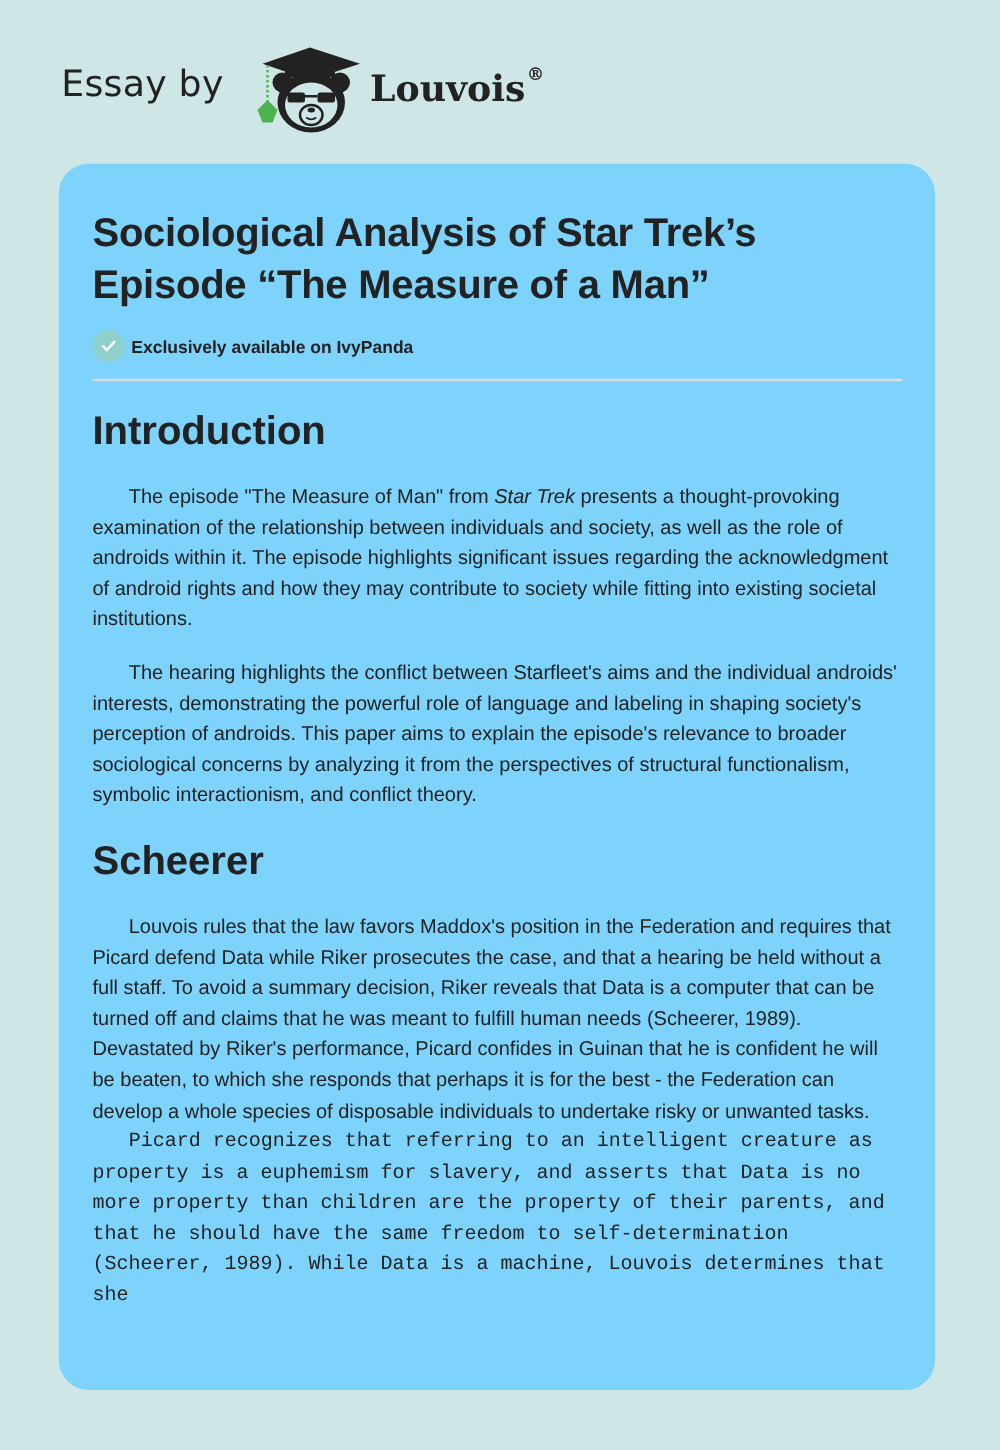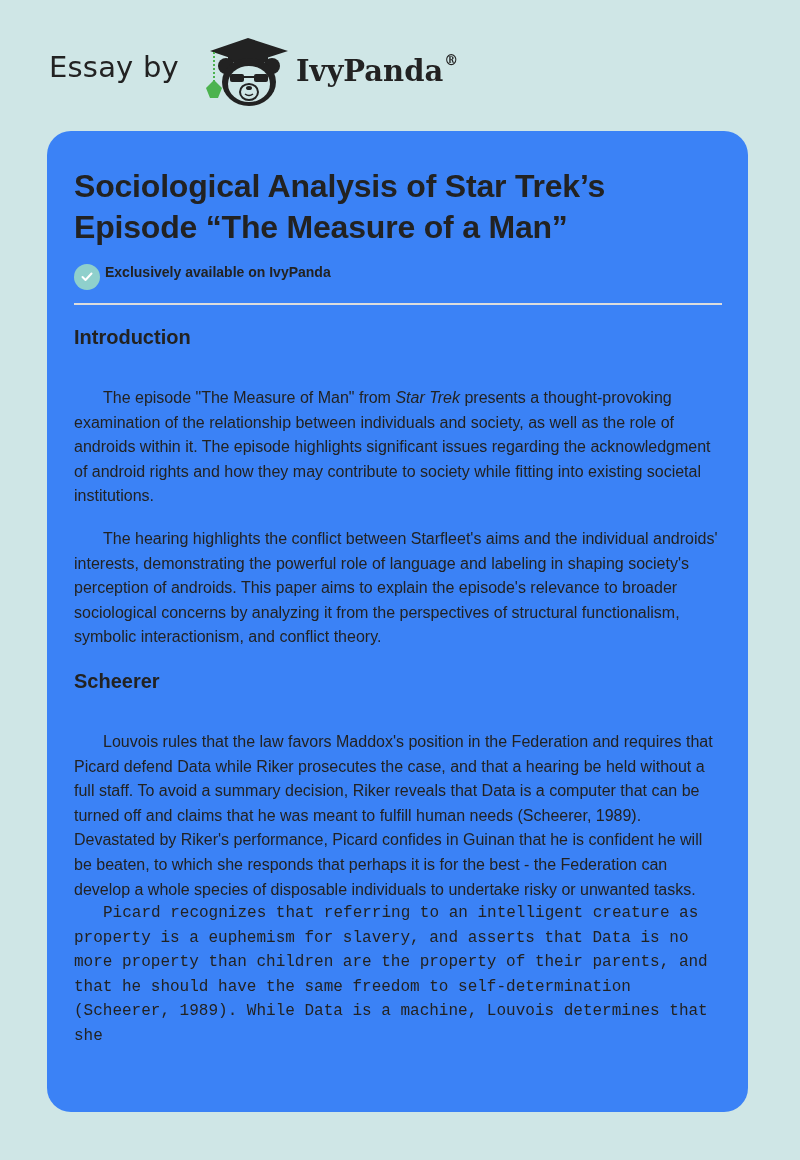--- a/index.html
+++ b/index.html
@@ -21,42 +21,42 @@
   .panda-logo { position: absolute; left: 202px; top: 36px; width: 92px; height: 72px; }
   .brand-name {
     position: absolute; left: 296px; top: 54px;
     font-family: "DejaVu Serif", serif; font-weight: bold;
     font-size: 29px; color: #222;
   }
   .brand-reg { font-size: 14px; vertical-align: top; position: relative; top: -2px; margin-left: 1px; }
 
   .card {
     position: absolute; left: 47px; top: 131px; width: 701px; height: 981px;
-    background: #3b82f6; border-radius: 24px; overflow: hidden;
+    background: #7dd3fc; border-radius: 24px; overflow: hidden;
   }
   .title {
     position: absolute; left: 27px; top: 35px; width: 650px;
     font-size: 32px; font-weight: bold; line-height: 41px; color: #222;
     letter-spacing: -0.2px;
   }
   .exclusive {
     position: absolute; left: 27px; top: 133px; height: 26px;
-    display: flex; align-items: flex-start;
+    display: flex; align-items: center;
   }
   .check-badge {
     width: 26px; height: 26px; border-radius: 50%; background: #8fd0cc;
     display: flex; align-items: center; justify-content: center; margin-right: 5px;
   }
   .exclusive-text { font-size: 14px; font-weight: bold; color: #222; }
   .divider {
     position: absolute; left: 27px; top: 172px; width: 648px; height: 2px; background: #dcdcdc;
   }
   .h2 {
     position: absolute; left: 27px;
-    font-size: 20px; font-weight: bold; color: #222;
+    font-size: 32px; font-weight: bold; color: #222;
   }
   .para {
     position: absolute; left: 27px; width: 650px;
     font-size: 16px; line-height: 24.6px; color: #222;
     text-indent: 29px;
   }
   .para em { font-style: italic; }
 </style>
 </head>
 <body>
@@ -79,21 +79,21 @@
 
     <rect x="28" y="38" width="14" height="8" rx="2" fill="#222"></rect>
     <rect x="52" y="38" width="14" height="8" rx="2" fill="#222"></rect>
     <line x1="42" y1="41" x2="52" y2="41" stroke="#222" stroke-width="2"></line>
 
     <ellipse cx="47" cy="56" rx="9" ry="8" fill="#cfe6e6" stroke="#222" stroke-width="2"></ellipse>
     <ellipse cx="47" cy="52" rx="3" ry="2" fill="#222"></ellipse>
     <path d="M43,58 Q47,61 51,58" stroke="#222" stroke-width="1.5" fill="none"></path>
   </svg>
   <div class="brand-name">
-    <span>IvyPanda</span><span class="brand-reg">®</span>
+    <span>Louvois</span><span class="brand-reg">®</span>
   </div>
 </div>
 
 <div class="card">
   <h1 class="title">Sociological Analysis of Star Trek’s Episode “The Measure of a Man”</h1>
 
   <div class="exclusive">
     <span class="check-badge">
       <svg width="12" height="10" viewBox="0 0 12 10">
           <path d="M1.5,5 L4.5,8 L10.5,1.5" stroke="#fff" stroke-width="2" fill="none" stroke-linecap="round" stroke-linejoin="round"></path>

